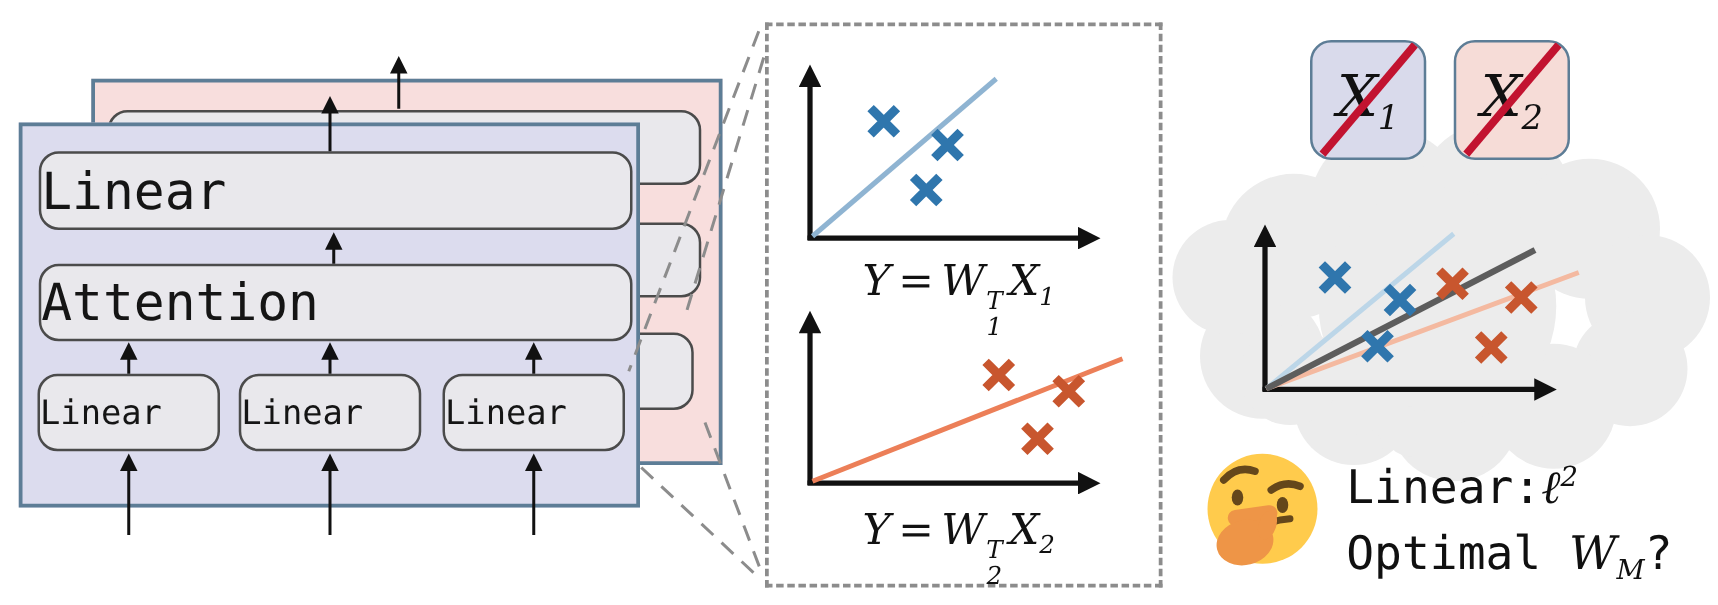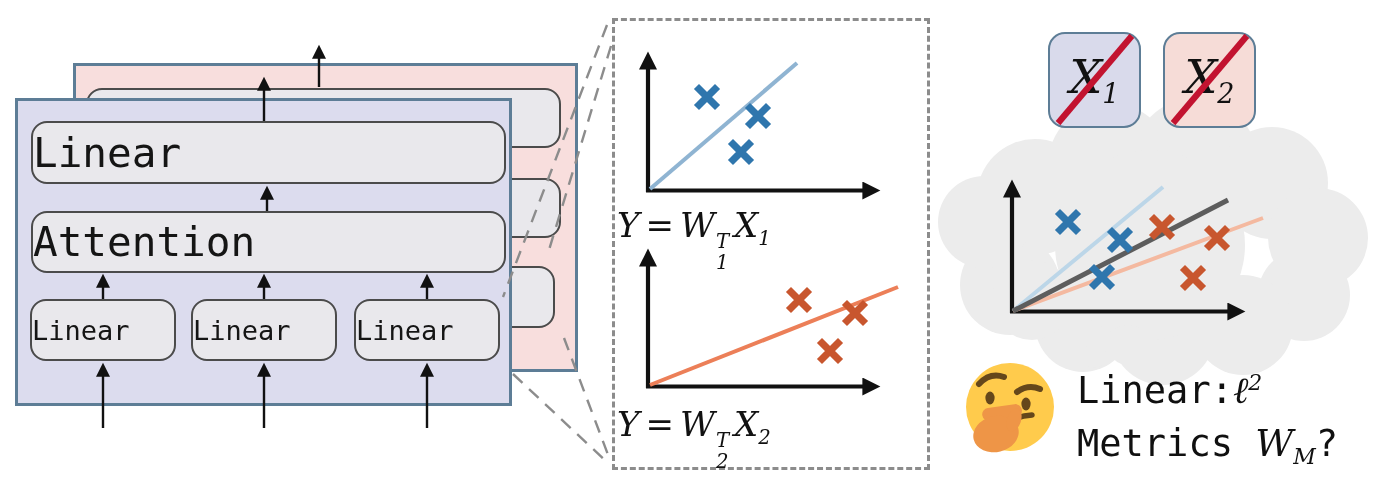--- a/index.html
+++ b/index.html
@@ -12,21 +12,21 @@
   .panel.purple{background:#dcdcee;}
   .nnbox{position:absolute;background:#e9e8ec;border:2.5px solid #4b4b4b;border-radius:16px;
          box-sizing:border-box;display:flex;align-items:center;justify-content:flex-start;}
   .nnbox.big{font-size:41px;}
   .nnbox.small{font-size:27px;}
   
   #zoom-box{position:absolute;left:612px;top:18px;width:318px;height:452px;
             border:3px dashed #8c8c8c;box-sizing:border-box;}
   
   .eq{position:absolute;font-family:"DejaVu Serif", serif;font-style:italic;font-size:34px;
-      color:#111;white-space:nowrap;}
+      color:#111;text-align:center;white-space:nowrap;}
   .eq .rel{font-style:normal;padding:0 6px;}
   .supsub{display:inline-flex;flex-direction:column;font-size:0.58em;line-height:1.05;
           vertical-align:-0.55em;margin-left:1px;margin-right:5px;}
   .eq-sub{font-size:0.58em;}
   
   .xbox{position:absolute;width:93px;height:96px;border:2.5px solid #5d7d96;border-radius:17px;
         box-sizing:border-box;display:flex;align-items:center;justify-content:center;
         font-family:"DejaVu Serif", serif;font-style:italic;font-size:46px;color:#111;}
   .xbox.lav{background:#d9daeb;}
   .xbox.pnk{background:#f6dcd7;}
@@ -209,16 +209,16 @@
     <path d="M42,67 Q57,59 72,58" stroke="#65471b" stroke-width="5.5" fill="none" stroke-linecap="round"></path>
     <g fill="#ee9547">
       <rect x="22" y="49" width="40" height="13" rx="6.5" transform="rotate(-8 42 55)"></rect>
       <ellipse cx="36" cy="77" rx="23" ry="18" transform="rotate(-14 36 77)"></ellipse>
       <ellipse cx="54" cy="63" rx="7" ry="12" transform="rotate(18 54 63)"></ellipse>
     </g>
   </svg>
 
   <div id="thought-text">
     <div><span>Linear:</span><span class="mathv">ℓ</span><sup>2</sup></div>
-    <div><span>Metrics </span><span class="mathv">W</span><sub class="mathv">M</sub><span>?</span></div>
+    <div><span>Optimal </span><span class="mathv">W</span><sub class="mathv">M</sub><span>?</span></div>
   </div>
 
 </div>
 
 </body></html>

